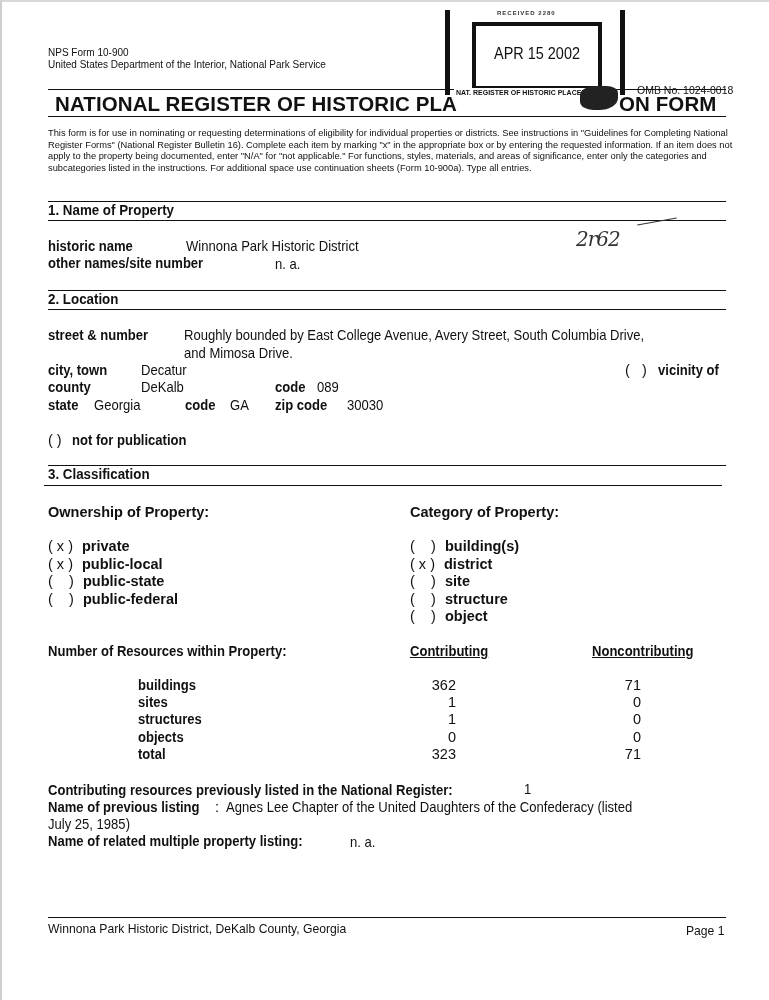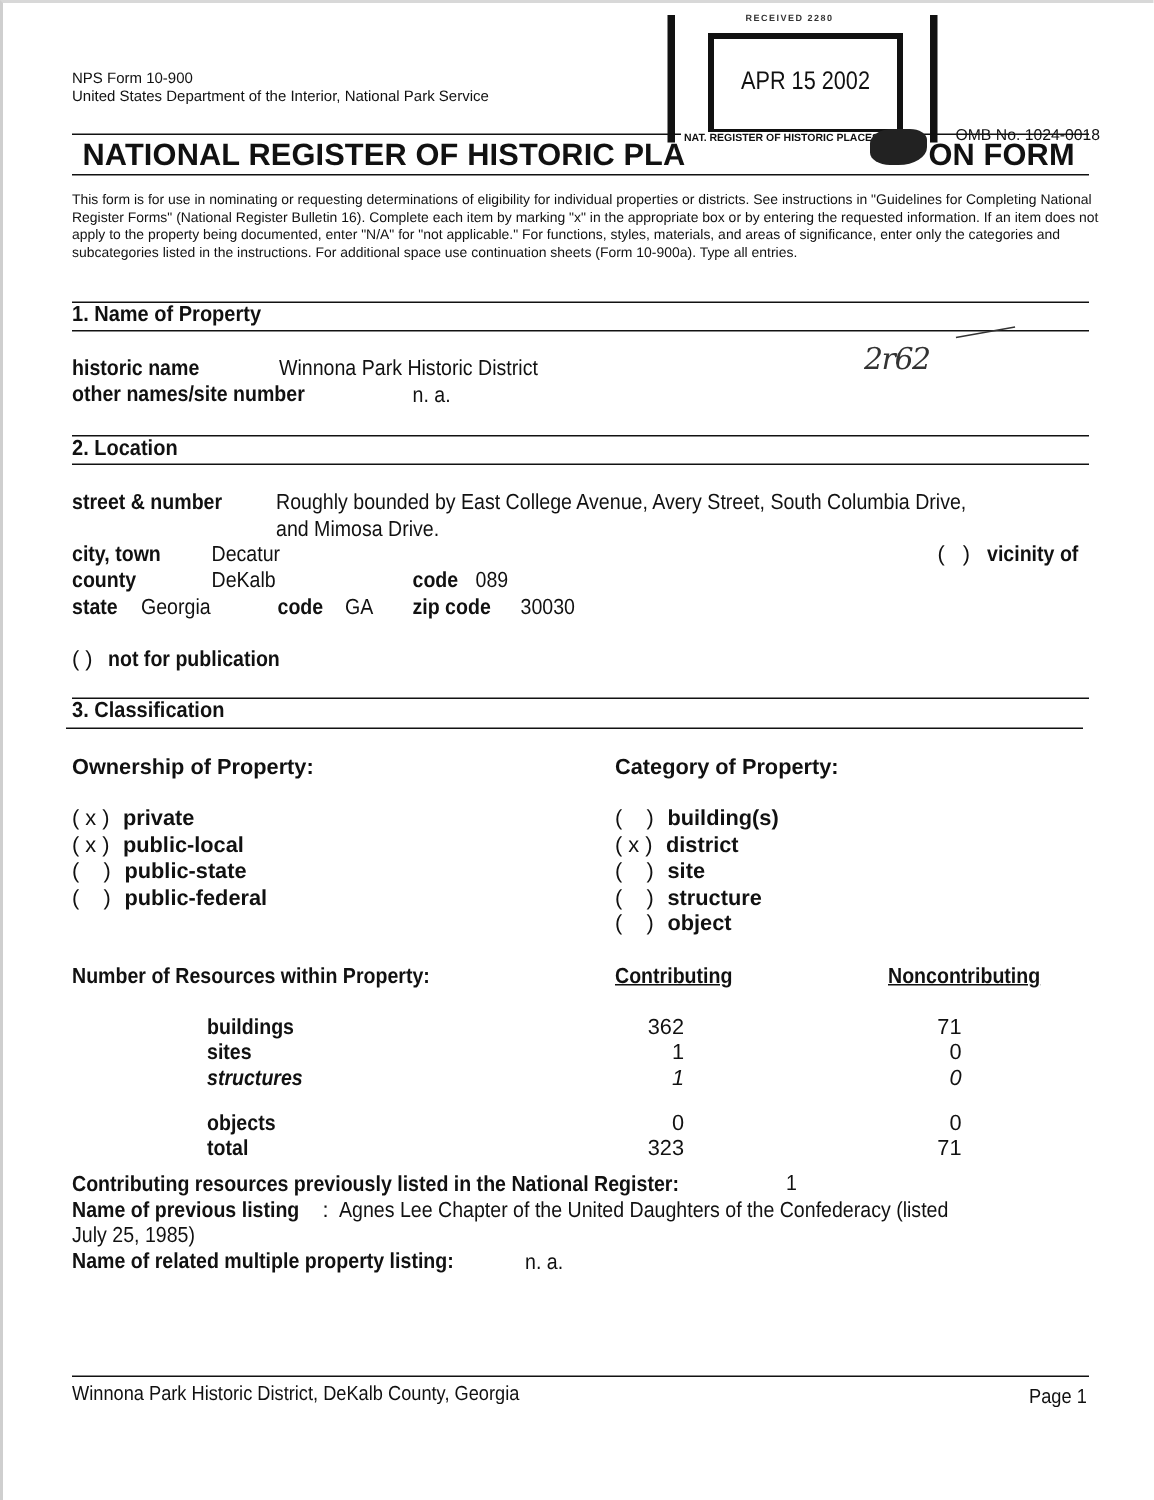--- a/index.html
+++ b/index.html
@@ -156,26 +156,26 @@
   <div style="position:relative; height:17.2px;">
     <span class="lbl narrow" style="position:absolute; left:0;">buildings</span>
     <span class="num val" style="position:absolute; left:278px;">362</span>
     <span class="num val" style="position:absolute; left:463px;">71</span>
   </div>
   <div style="position:relative; height:17.2px;">
     <span class="lbl narrow" style="position:absolute; left:0;">sites</span>
     <span class="num val" style="position:absolute; left:278px;">1</span>
     <span class="num val" style="position:absolute; left:463px;">0</span>
   </div>
-  <div style="position:relative; height:17.2px;font-style:italic;">
+  <div style="position:relative; height:17.2px;">
     <span class="lbl narrow" style="position:absolute; left:0;">structures</span>
     <span class="num val" style="position:absolute; left:278px;">1</span>
     <span class="num val" style="position:absolute; left:463px;">0</span>
   </div>
-  <div style="position:relative; height:17.2px;margin-top:12px;">
+  <div style="position:relative; height:17.2px;">
     <span class="lbl narrow" style="position:absolute; left:0;">objects</span>
     <span class="num val" style="position:absolute; left:278px;">0</span>
     <span class="num val" style="position:absolute; left:463px;">0</span>
   </div>
   <div style="position:relative; height:17.2px;">
     <span class="lbl narrow" style="position:absolute; left:0;">total</span>
     <span class="num val" style="position:absolute; left:278px;">323</span>
     <span class="num val" style="position:absolute; left:463px;">71</span>
   </div>
 </div>

